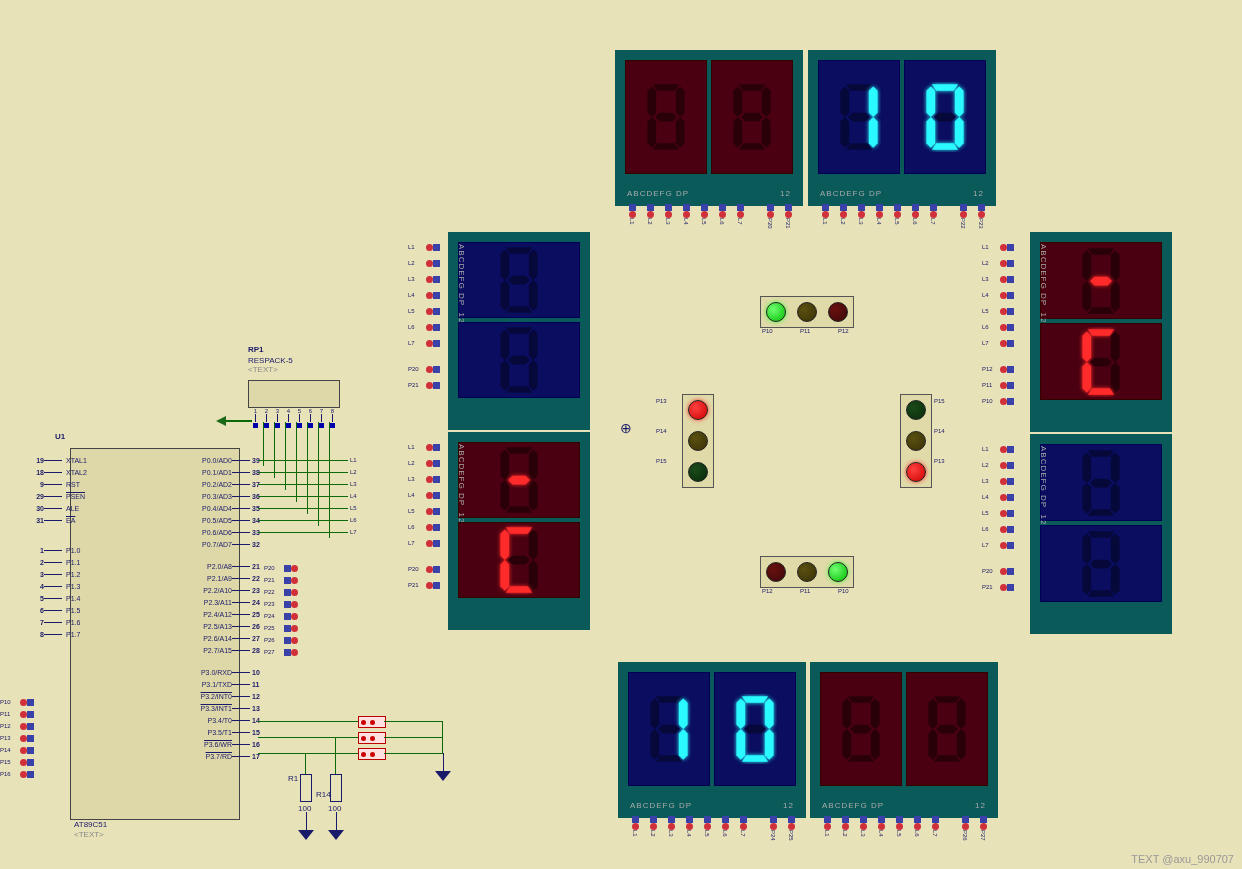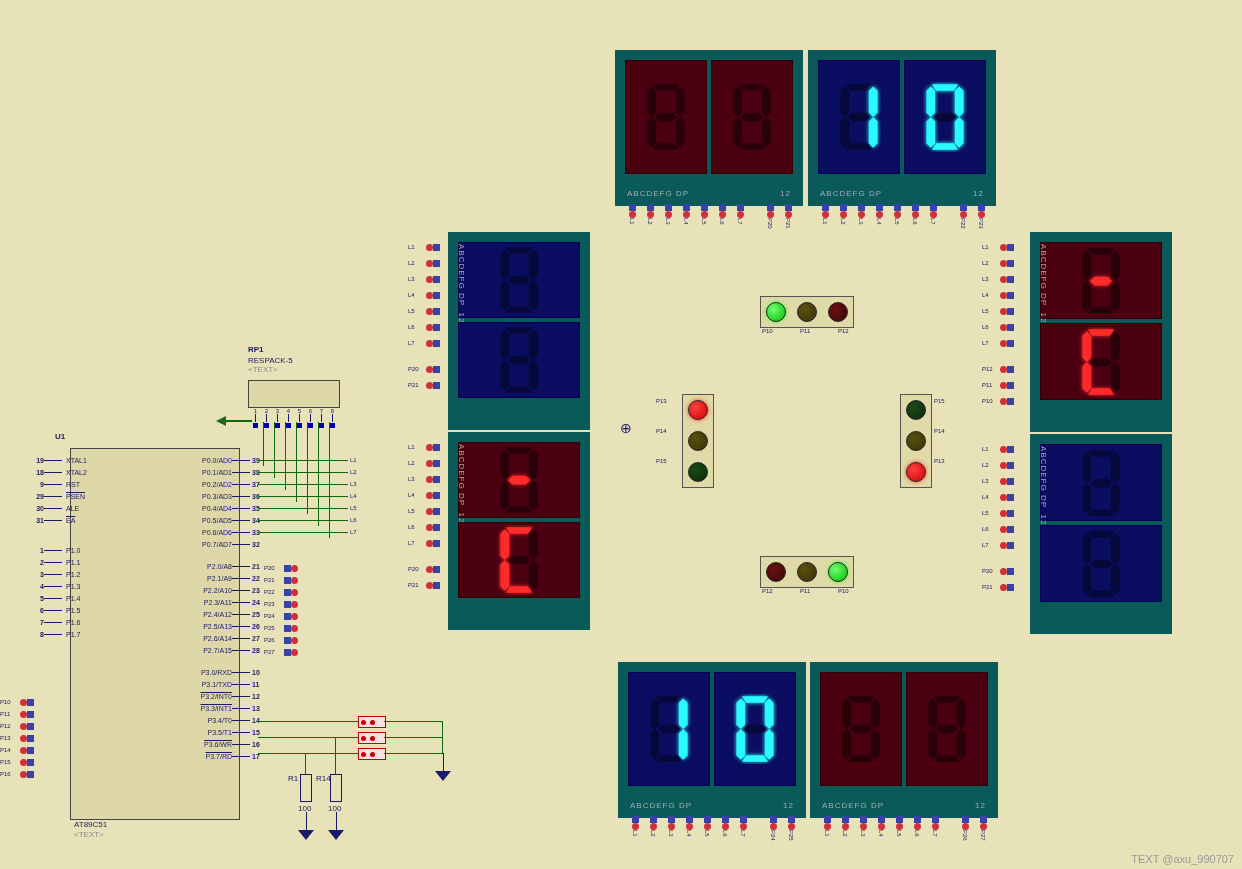--- a/index.html
+++ b/index.html
@@ -1052,21 +1052,21 @@
   <div class="wire" style="left:384px; top:721px; width:58px; height:1px;"></div>
   <div class="wire" style="left:384px; top:737px; width:58px; height:1px;"></div>
   <div class="wire" style="left:384px; top:753px; width:58px; height:1px;"></div>
   <div class="wire" style="left:442px; top:721px; width:1px; height:33px;"></div>
   <div class="gnd" style="left:433px; top:753px;"></div>
 
   <div class="res" style="left:300px; top:774px;"></div>
   <div class="chip-label" style="left:288px; top:774px;">R1</div>
   <div class="chip-label" style="left:298px; top:804px;">100</div>
   <div class="res" style="left:330px; top:774px;"></div>
-  <div class="chip-label" style="left:316px; top:774px;">R14</div>
+  <div class="chip-label" style="left:316px; top:790px;">R14</div>
   <div class="chip-label" style="left:328px; top:804px;">100</div>
   <div class="gnd" style="left:296px; top:812px;"></div>
   <div class="gnd" style="left:326px; top:812px;"></div>
   <div class="wire" style="left:305px; top:754px; width:1px; height:20px;"></div>
   <div class="wire" style="left:335px; top:738px; width:1px; height:36px;"></div>
 
   <div class="watermark">TEXT @axu_990707</div>
 <div class="wire" style="left: 263px; top: 422px; width: 1px; height: 44px;"></div>
     <div class="wire" style="left: 274px; top: 422px; width: 1px; height: 56px;"></div>
     <div class="wire" style="left: 285px; top: 422px; width: 1px; height: 68px;"></div>

